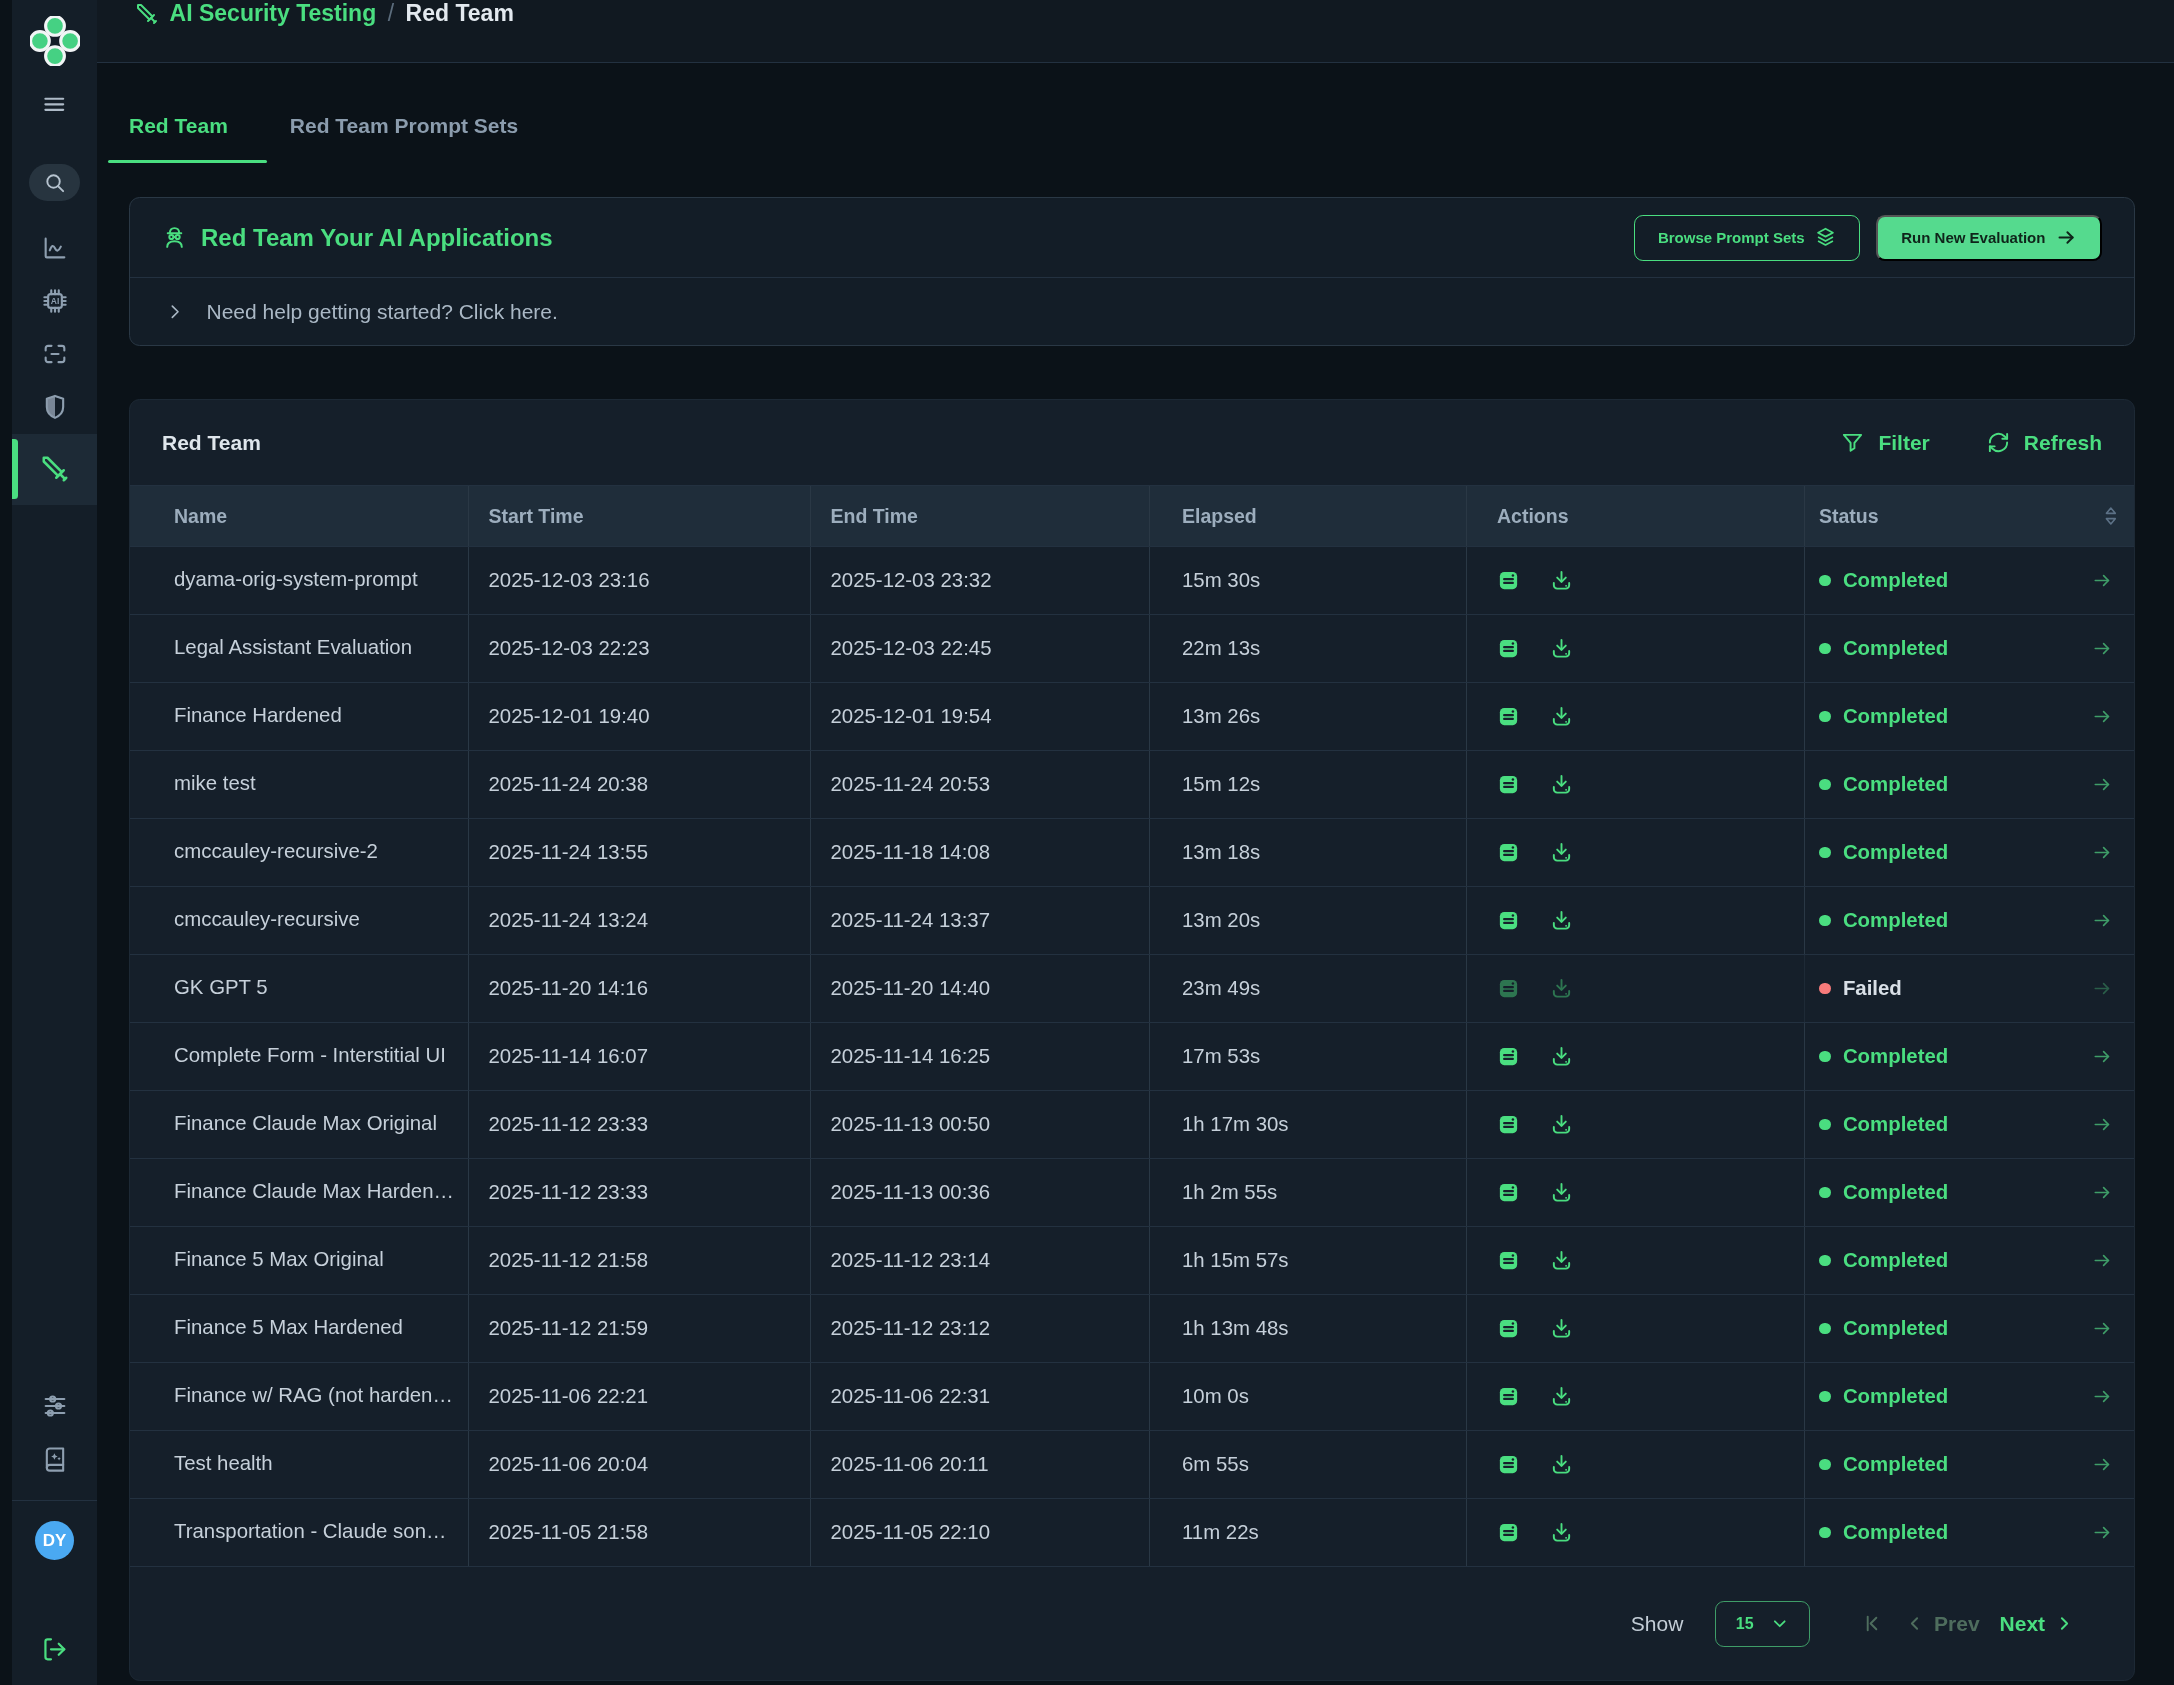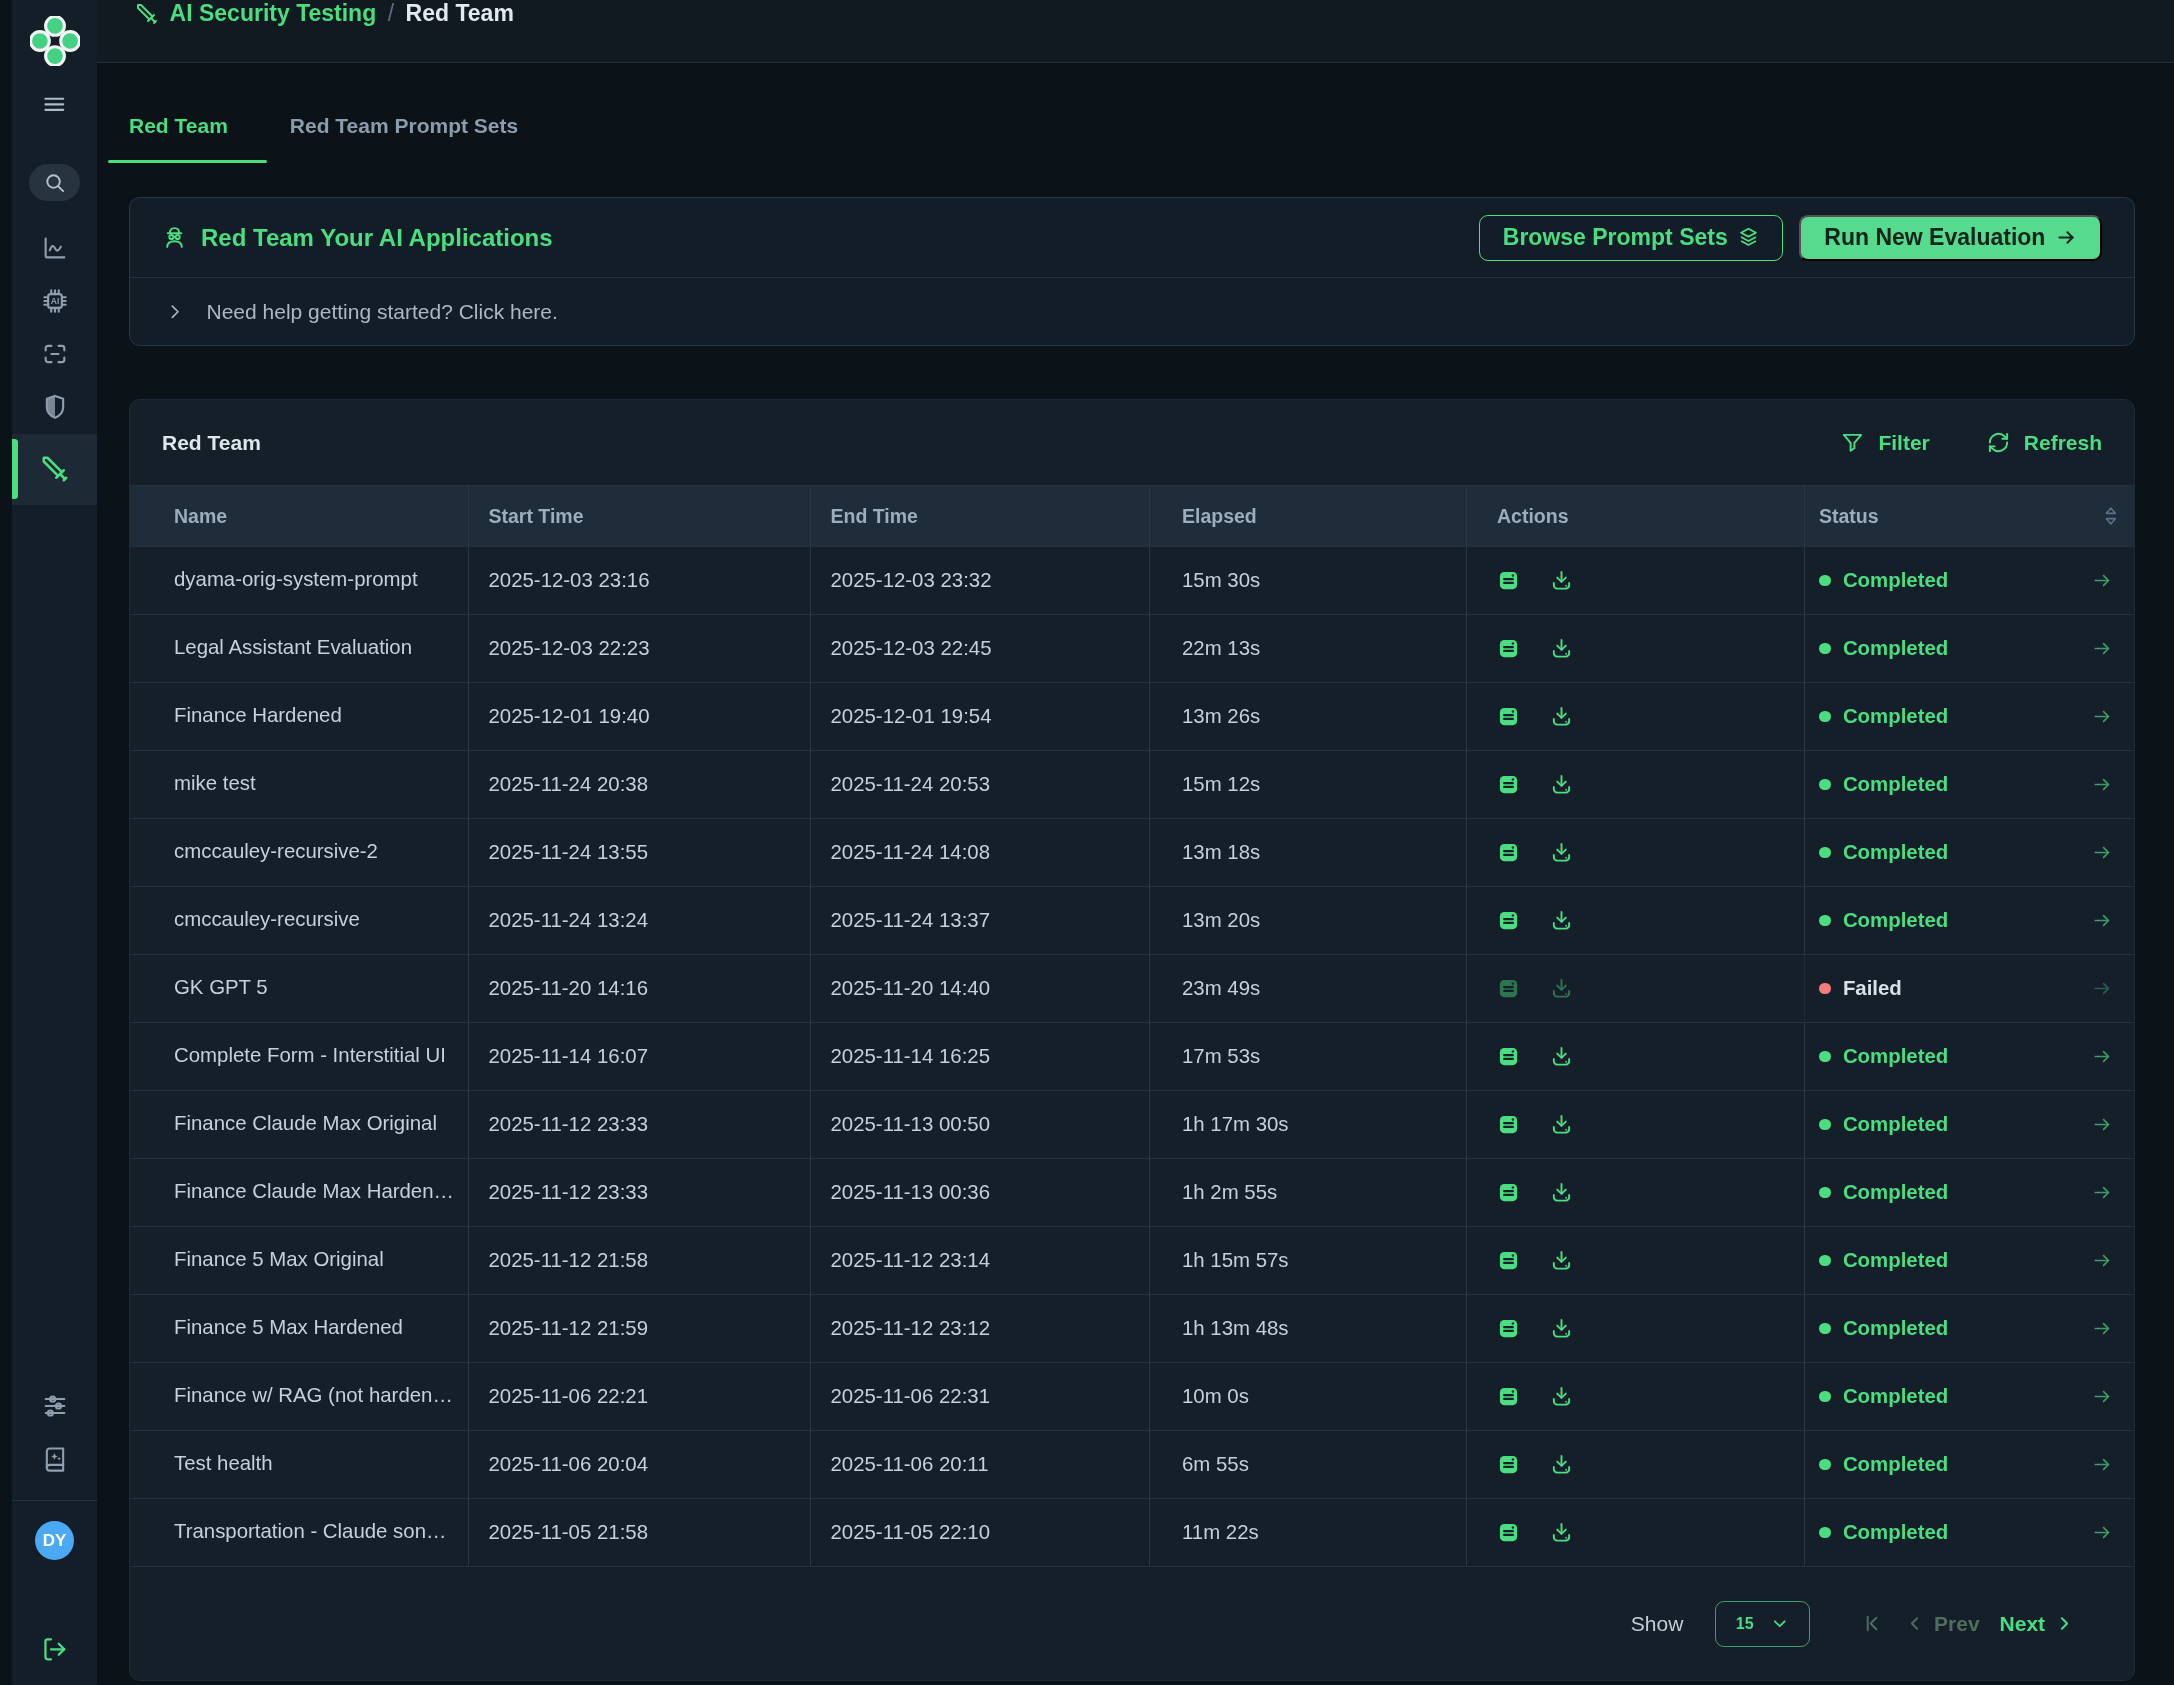--- a/index.html
+++ b/index.html
@@ -64,21 +64,21 @@
                      background:var(--green);border-radius:1.8px;}
 
   
   .banner{margin-top:34px;border:0.9px solid var(--line);border-radius:10.6px;background:#131d27;}
   .banner-head{display:flex;align-items:center;height:80px;padding:0 32px;
                border-bottom:0.9px solid var(--line-soft);}
   .banner-title{display:flex;align-items:center;gap:14px;color:var(--green);
                 font-size:24px;font-weight:bold;}
   .banner-buttons{margin-left:auto;display:flex;gap:16px;}
   .btn{display:flex;align-items:center;gap:10.6px;height:46px;padding:0 23px;border-radius:8.9px;
-       font-size:23px;font-weight:bold;cursor:pointer;white-space:nowrap;}
+       font-size:15px;font-weight:bold;cursor:pointer;white-space:nowrap;}
   .btn-outline{border:1.3px solid var(--green);color:var(--green);background:transparent;}
   .btn-solid{background:#55da8e;color:var(--btn-dark-text);}
   .banner-help{display:flex;align-items:center;gap:22px;height:67px;padding:0 35px;
                color:#aab8c5;font-size:21px;cursor:pointer;}
 
   
   .table-card{margin-top:53px;background:var(--card);border-radius:10.6px;border:0.9px solid #1d2935;}
   .card-head{display:flex;align-items:center;height:85px;padding:0 32px;}
   .card-title{font-size:21px;font-weight:bold;color:#dfe6ec;}
   .card-tools{margin-left:auto;display:flex;align-items:center;gap:57px;}
@@ -448,21 +448,21 @@
         <svg width="26.6" height="21" viewBox="0 0 24 24" fill="none" stroke="currentColor" stroke-width="1.9" stroke-linecap="round" stroke-linejoin="round">
                 <path d="M4 12h15"></path>
                 <path d="m13.5 6.5 5.5 5.5-5.5 5.5"></path>
               </svg>
       </span>
     </div>
   </div>
         <div class="grid-row trow">
     <div class="td td-name pad-a">cmccauley-recursive-2</div>
     <div class="td pad-b">2025-11-24 13:55</div>
-    <div class="td pad-b">2025-11-24 14:08</div>
+    <div class="td pad-b">2025-11-18 14:08</div>
     <div class="td pad-c">13m 18s</div>
     <div class="td td-actions pad-d">
       <span class="action-icon">
         <svg width="23" height="23" viewBox="0 0 24 24">
                 <rect x="3" y="3" width="18" height="18" rx="4.5" fill="#4ade80"></rect>
                 <circle cx="16.6" cy="6.7" r="1.3" fill="#16212b"></circle>
                 <rect x="6.3" y="9.4" width="11.4" height="2.3" rx="1.1" fill="#16212b"></rect>
                 <rect x="6.3" y="13.4" width="11.4" height="2.3" rx="1.1" fill="#16212b"></rect>
               </svg>
       </span>

